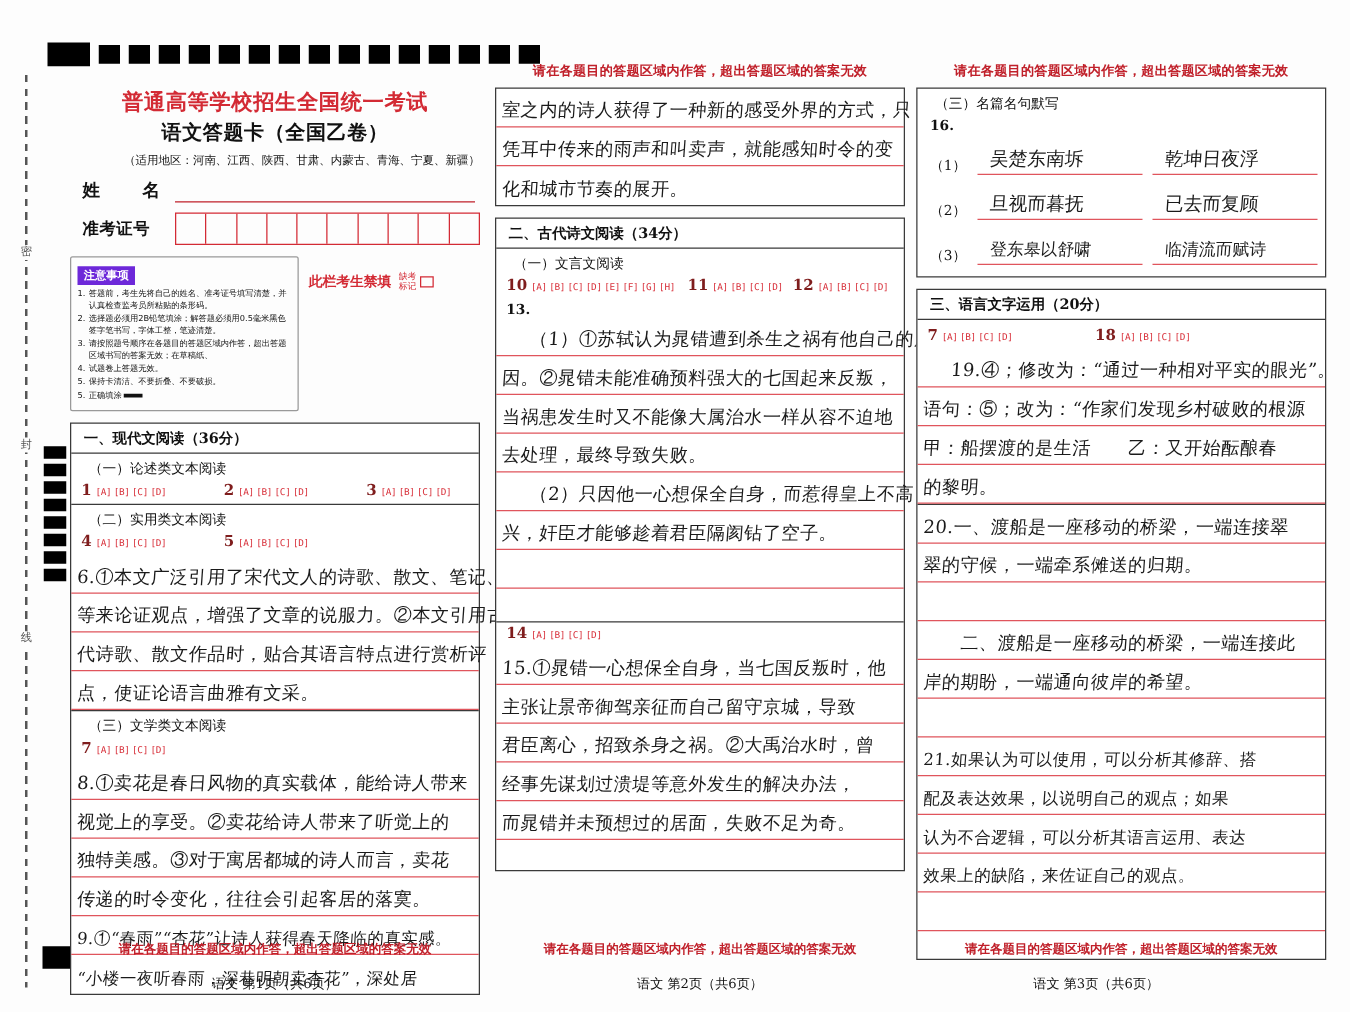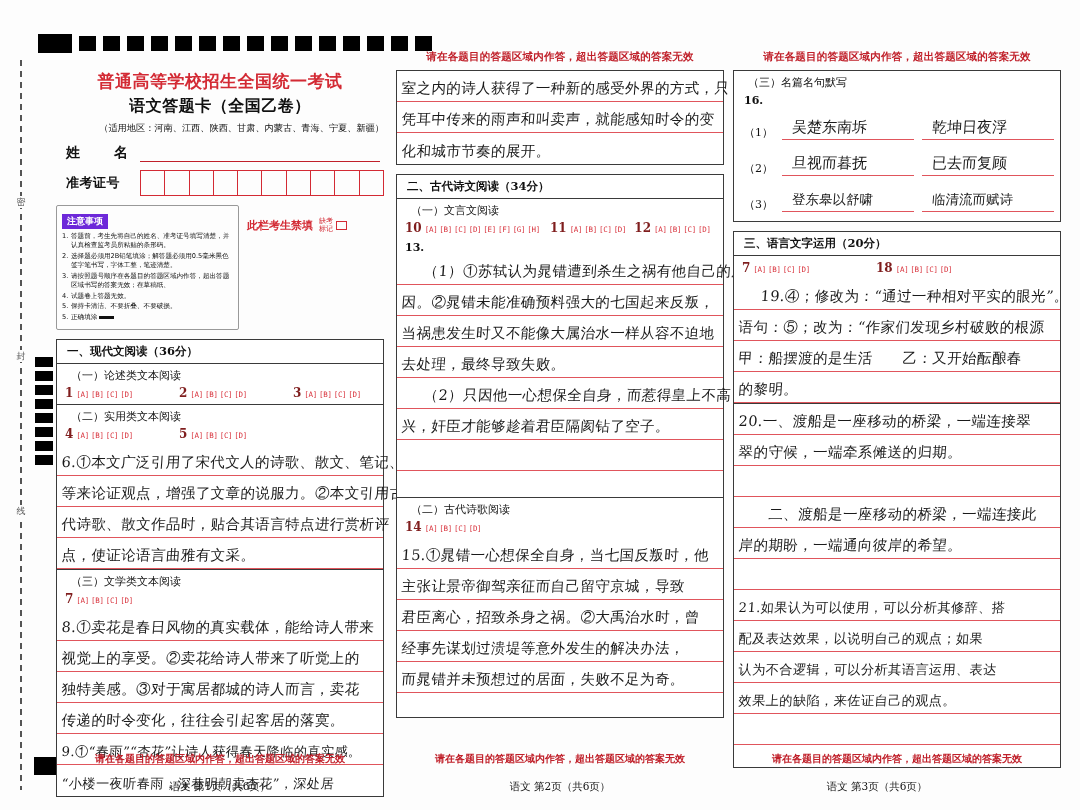--- a/index.html
+++ b/index.html
@@ -414,21 +414,20 @@
             <span class="hw ind">（2）只因他一心想保全自身，而惹得皇上不高</span>
           </div>
         <div class="rline">
             <span class="hw">兴，奸臣才能够趁着君臣隔阂钻了空子。</span>
           </div>
         <div class="rline"></div>
         <div class="rline" style="height:26px;border-bottom:none"></div>
       </div>
 
       <div class="divider"></div>
-      <div class="sub-head">（二）古代诗歌阅读</div>
       <div class="mc-row">
         <div class="mc-item">
           <span class="mc-no">14</span>
           <span class="opts">
             <span class="opt">[A]</span>
             <span class="opt">[B]</span>
             <span class="opt">[C]</span>
             <span class="opt">[D]</span>
           </span>
         </div>

